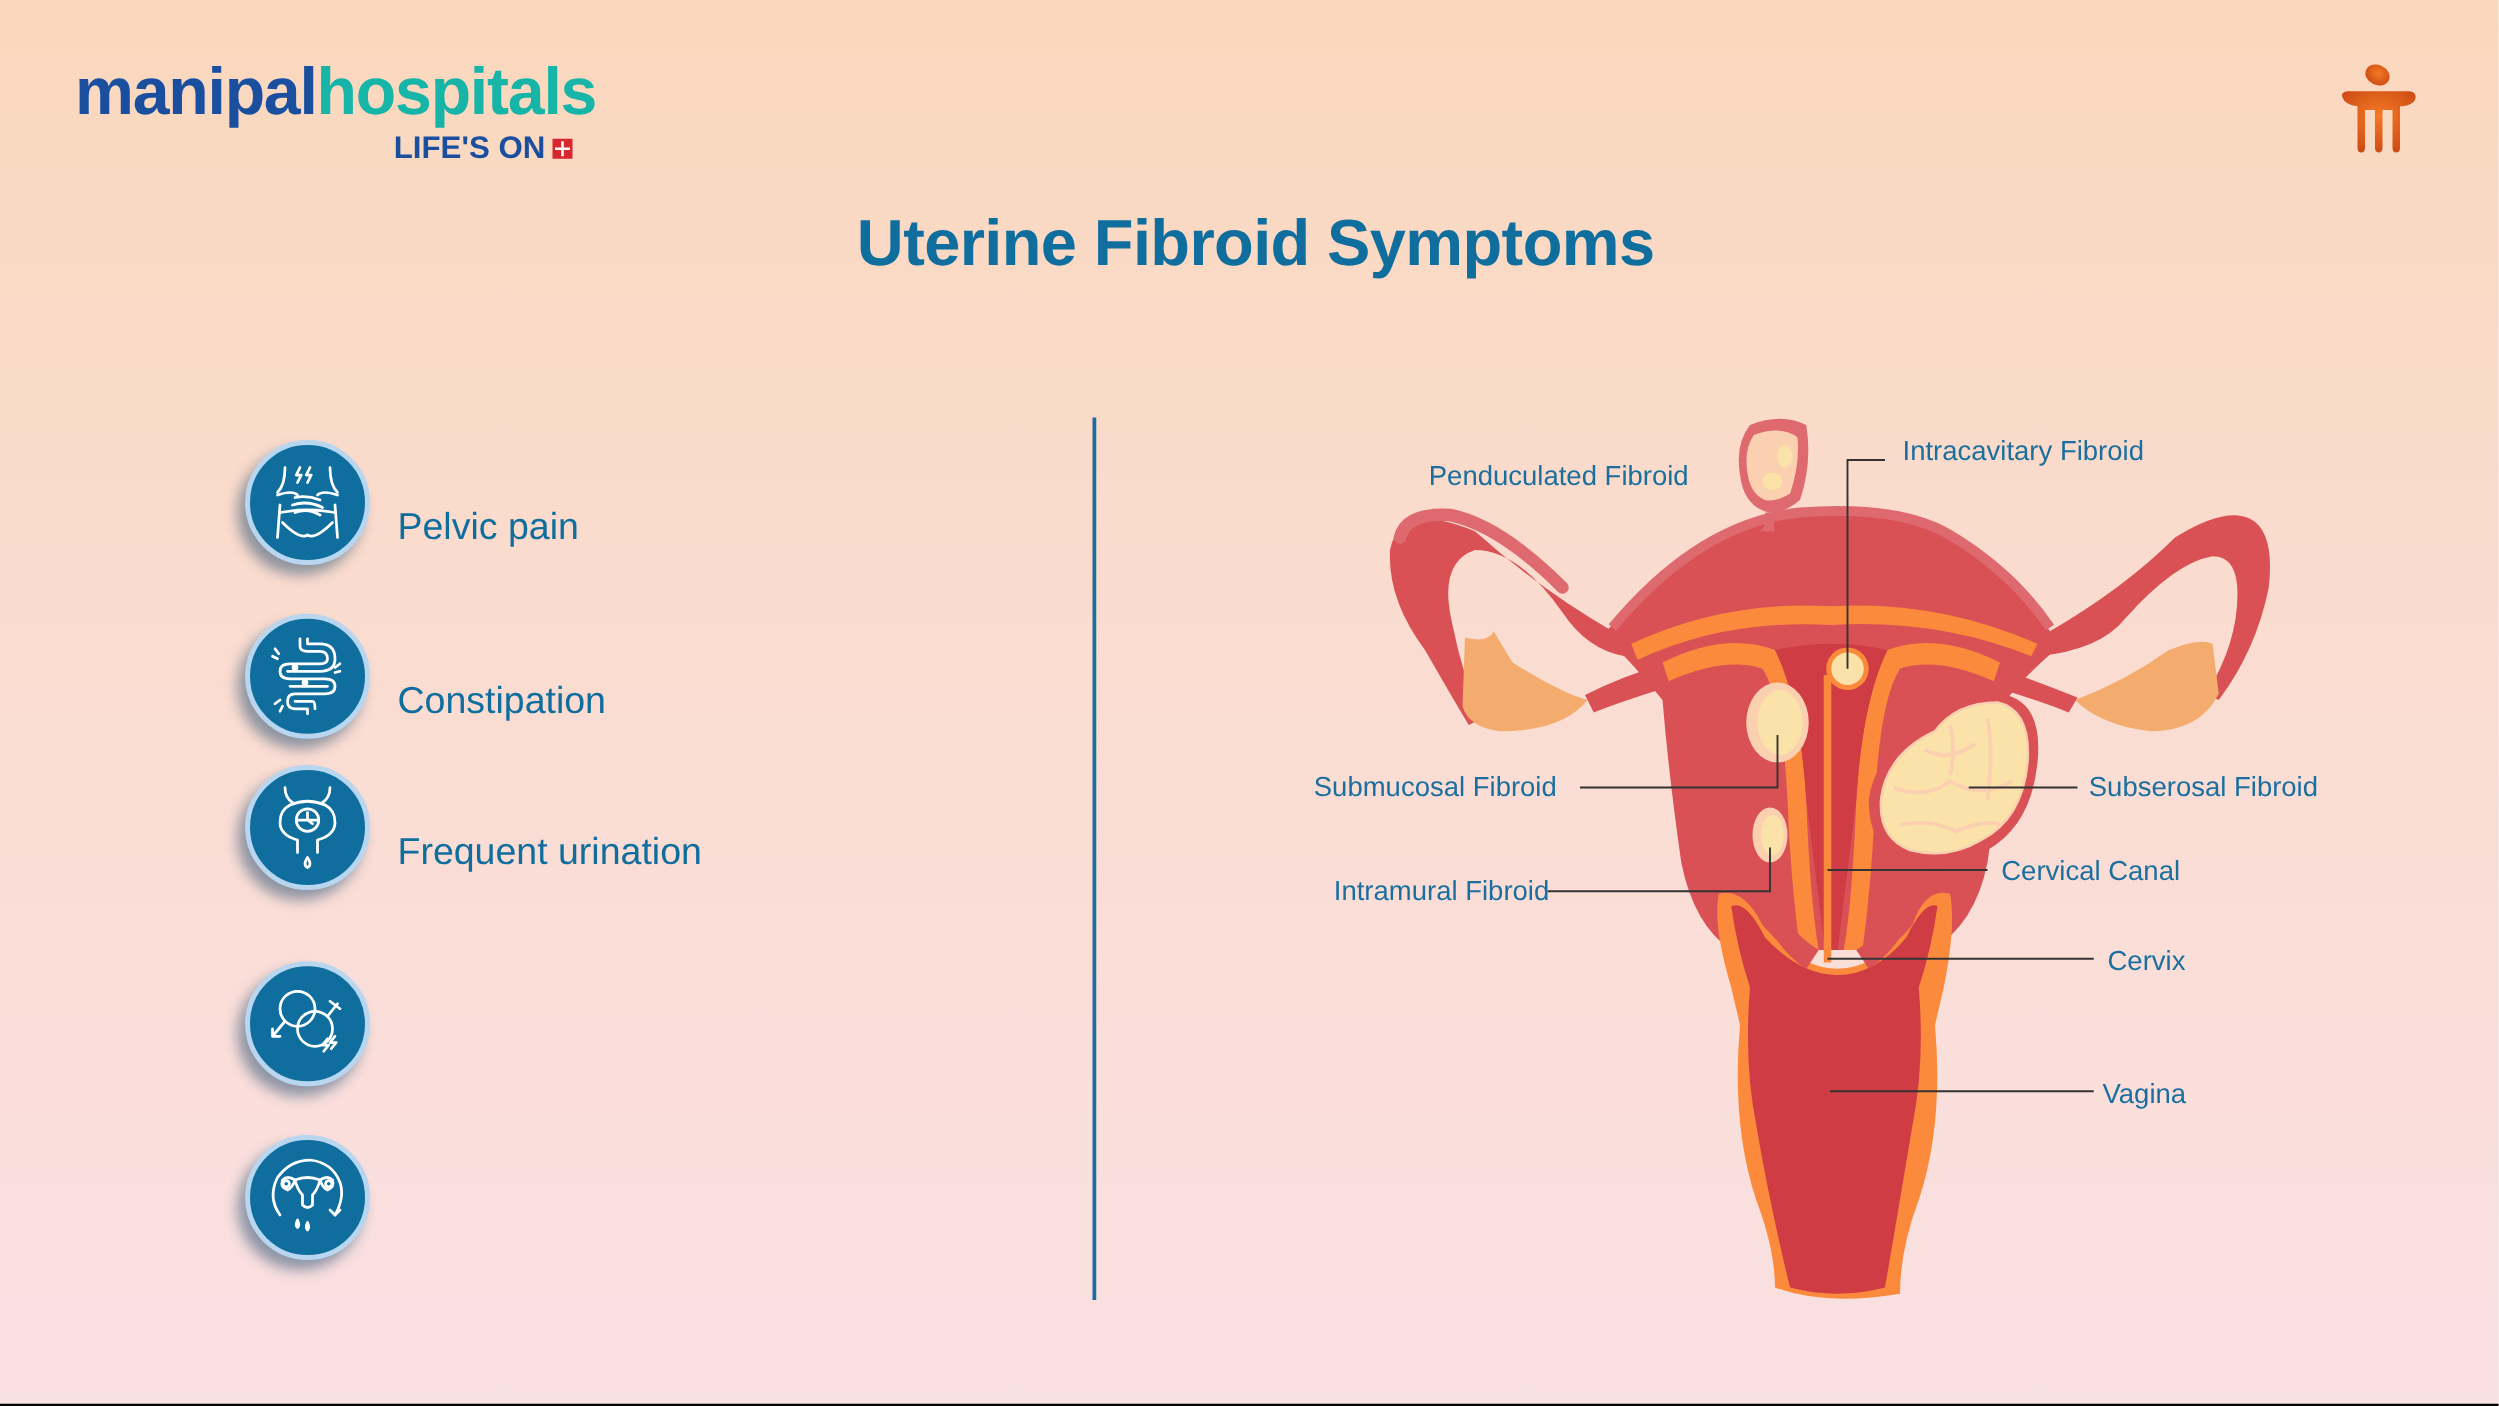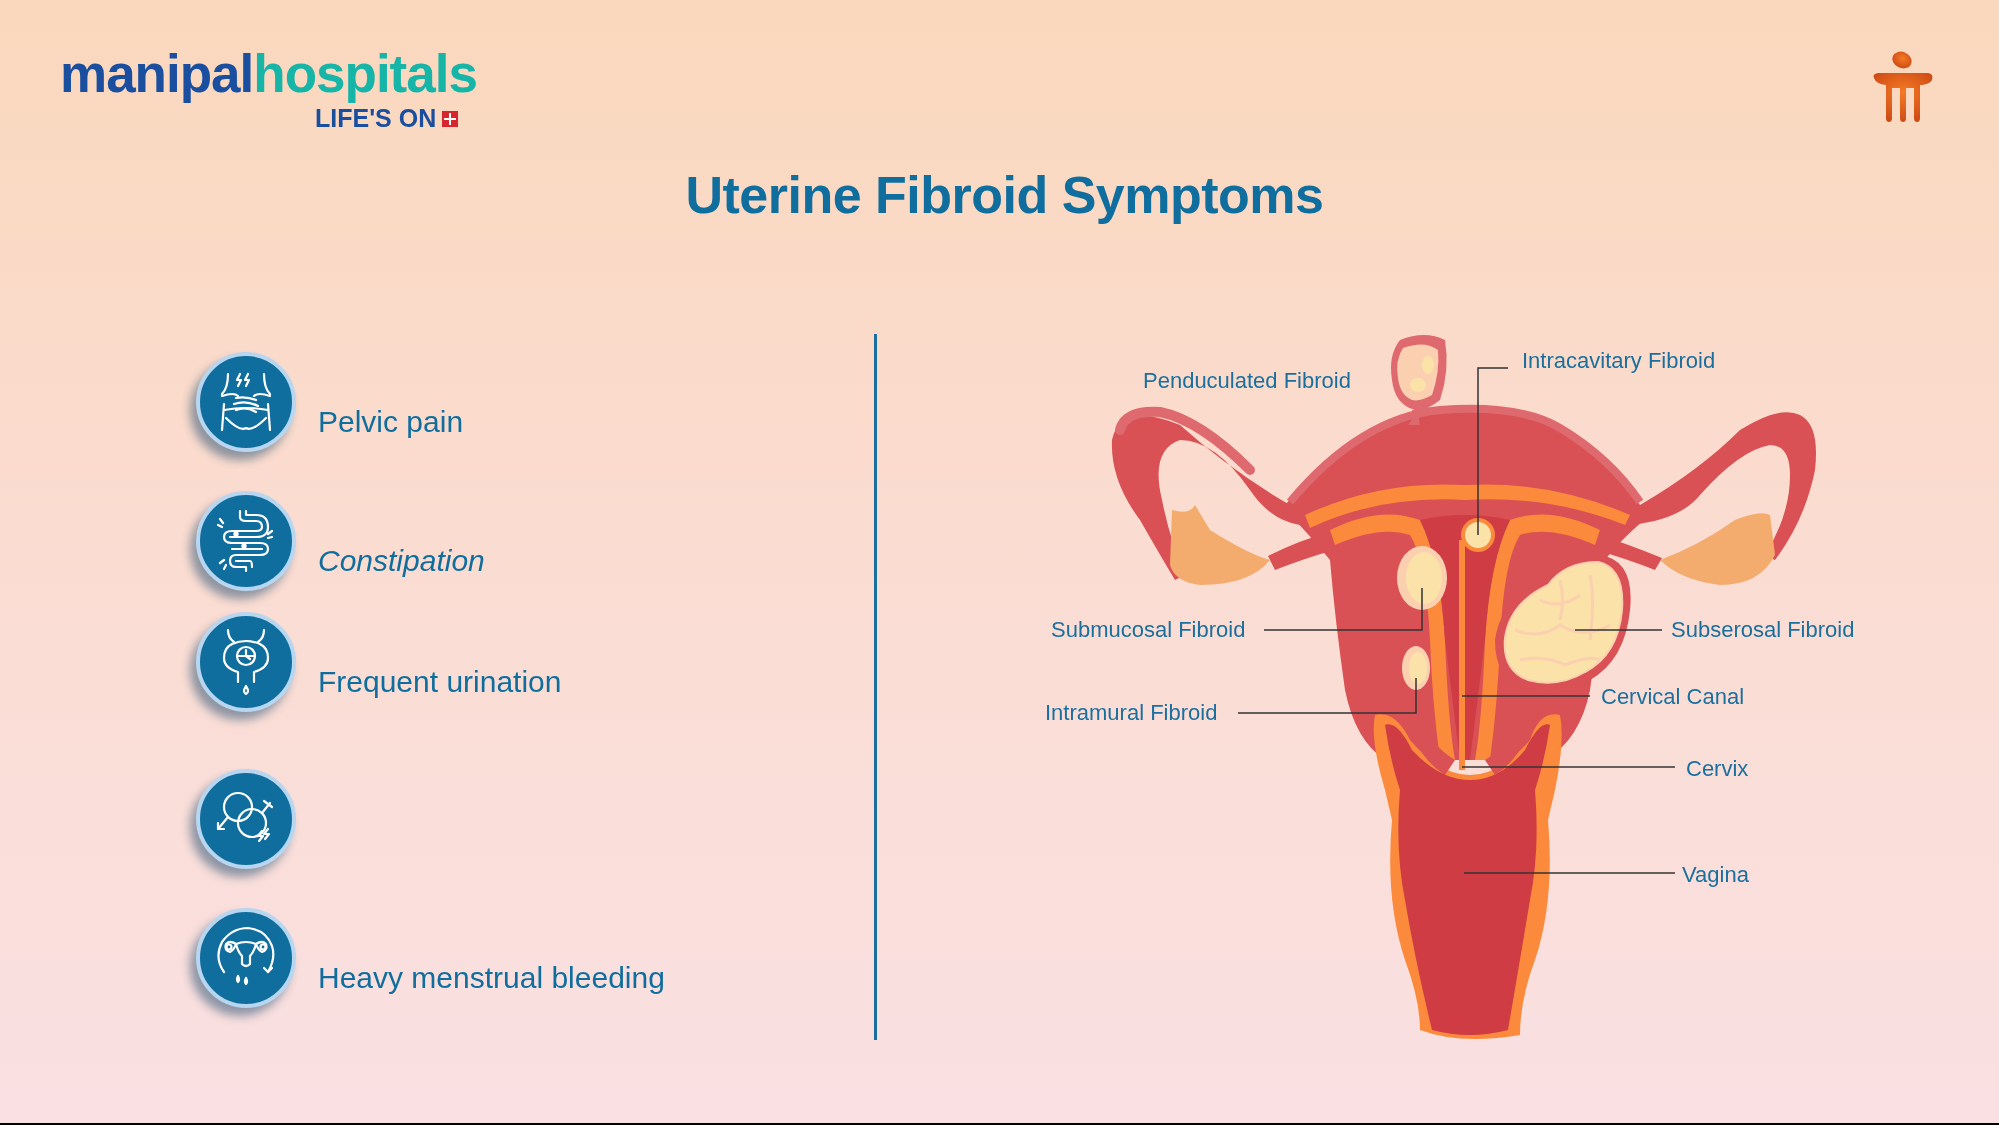--- a/index.html
+++ b/index.html
@@ -118,21 +118,21 @@
         <path d="M12 30 Q24 26 28 30 M60 30 Q48 26 44 30"></path>
         <path d="M26 32 Q36 30 46 34 M24 38 Q36 34 48 40 M26 44 Q36 40 46 46"></path>
         <path d="M14 38 L12 64 M58 38 L60 64"></path>
         <path d="M14 44 Q36 40 58 44"></path>
         <path d="M16 52 Q30 66 36 62 Q42 66 56 52"></path>
       </svg>
     </div>
     <span class="symptom-label">Pelvic pain</span>
   </div>
 
-  <div class="symptom" style="top:139px;font-style:italic;">
+  <div class="symptom" style="top:139px;">
     <div class="symptom-icon">
       <svg viewBox="0 0 72 72" fill="none" stroke="#fff" stroke-width="2.2" stroke-linecap="round" stroke-linejoin="round">
         <path d="M30 6 L30 12 Q30 16 36 16 L46 16 Q52 16 52 22 Q52 26 46 26 L22 26 Q14 26 14 32 Q14 38 22 38 L50 38 Q58 38 58 44 Q58 50 50 50 L26 50 Q20 50 20 56 Q20 62 26 62 L36 62 L36 66"></path>
         <path d="M36 6 L36 10 L46 10 Q58 10 58 22 Q58 32 46 32 L22 32 Q20 32 20 32"></path>
         <path d="M22 44 L50 44 Q52 44 52 44 M26 56 L40 56 Q42 56 42 62"></path>
         <circle cx="26" cy="29" r="1.6" fill="#fff"></circle>
         <circle cx="34" cy="41" r="1.6" fill="#fff"></circle>
         <path d="M10 14 l3 4 M8 20 l4 2 M62 26 l-4 3 M62 32 l-4 1 M10 58 l4 -3 M14 64 l2 -4"></path>
       </svg>
     </div>
@@ -170,21 +170,20 @@
       <svg viewBox="0 0 72 72" fill="none" stroke="#fff" stroke-width="2.2" stroke-linecap="round" stroke-linejoin="round">
         <path d="M14 50 Q4 36 12 20 Q22 6 38 6 Q56 8 62 24 Q66 36 58 50"></path>
         <path d="M58 50 L54 46 M58 50 L62 46"></path>
         <path d="M26 22 Q36 18 46 22 Q44 30 40 34 L40 42 Q36 46 32 42 L32 34 Q28 30 26 22 Z"></path>
         <path d="M26 22 Q20 18 16 22 Q14 28 20 30 Q24 28 26 22 M46 22 Q52 18 56 22 Q58 28 52 30 Q48 28 46 22"></path>
         <circle cx="19" cy="25" r="2.5"></circle>
           <circle cx="53" cy="25" r="2.5"></circle>
         <path d="M28 54 Q26 58 28 60 Q30 58 28 54 Z M36 56 Q34 60 36 62 Q38 60 36 56 Z"></path>
       </svg>
     </div>
-    <span class="symptom-label">Heavy menstrual bleeding</span>
   </div>
 </div>
 
 <svg class="diagram" viewBox="0 0 1999 1125" width="1999" height="1125">
 
   <g>
     <path d="M1290 505 Q1230 470 1180 425 Q1120 400 1112 440 Q1110 480 1140 520 Q1160 555 1175 580 L1185 575 Q1170 540 1162 500 Q1150 450 1180 440 Q1215 440 1250 490 Q1270 520 1300 525 Z" fill="#d95055"></path>
     <path d="M1120 430 Q1125 410 1160 412 Q1200 420 1250 470" fill="none" stroke="#de6a70" stroke-width="10" stroke-linecap="round"></path>
     <path d="M1172 510 Q1190 515 1195 505 L1210 530 Q1250 555 1270 560 Q1250 585 1200 585 Q1175 582 1170 565 L1172 510 Z" fill="#f4ac6e"></path>
     <path d="M1268 556 Q1300 540 1330 532 L1340 548 Q1300 560 1275 570 Z" fill="#d95055"></path>
@@ -243,16 +242,16 @@
     <path d="M1462 696 L1590 696"></path>
     <path d="M1462 767 L1675 767"></path>
     <path d="M1464 873 L1675 873"></path>
   </g>
 </svg>
 
 <span class="diagram-label" style="left:1143px; top:356px;margin-top:12px;">Penduculated Fibroid</span>
 <span class="diagram-label" style="left:1522px; top:348px;">Intracavitary Fibroid</span>
 <span class="diagram-label" style="left:1051px; top:617px;">Submucosal Fibroid</span>
 <span class="diagram-label" style="left:1671px; top:617px;">Subserosal Fibroid</span>
-<span class="diagram-label" style="left:1045px; top:700px;">Intramural Fibroid</span>
+<span class="diagram-label" style="left:1067px; top:700px;">Intramural Fibroid</span>
 <span class="diagram-label" style="left:1601px; top:684px;">Cervical Canal</span>
 <span class="diagram-label" style="left:1686px; top:756px;">Cervix</span>
 <span class="diagram-label" style="left:1682px; top:862px;">Vagina</span>
 
 </body></html>

